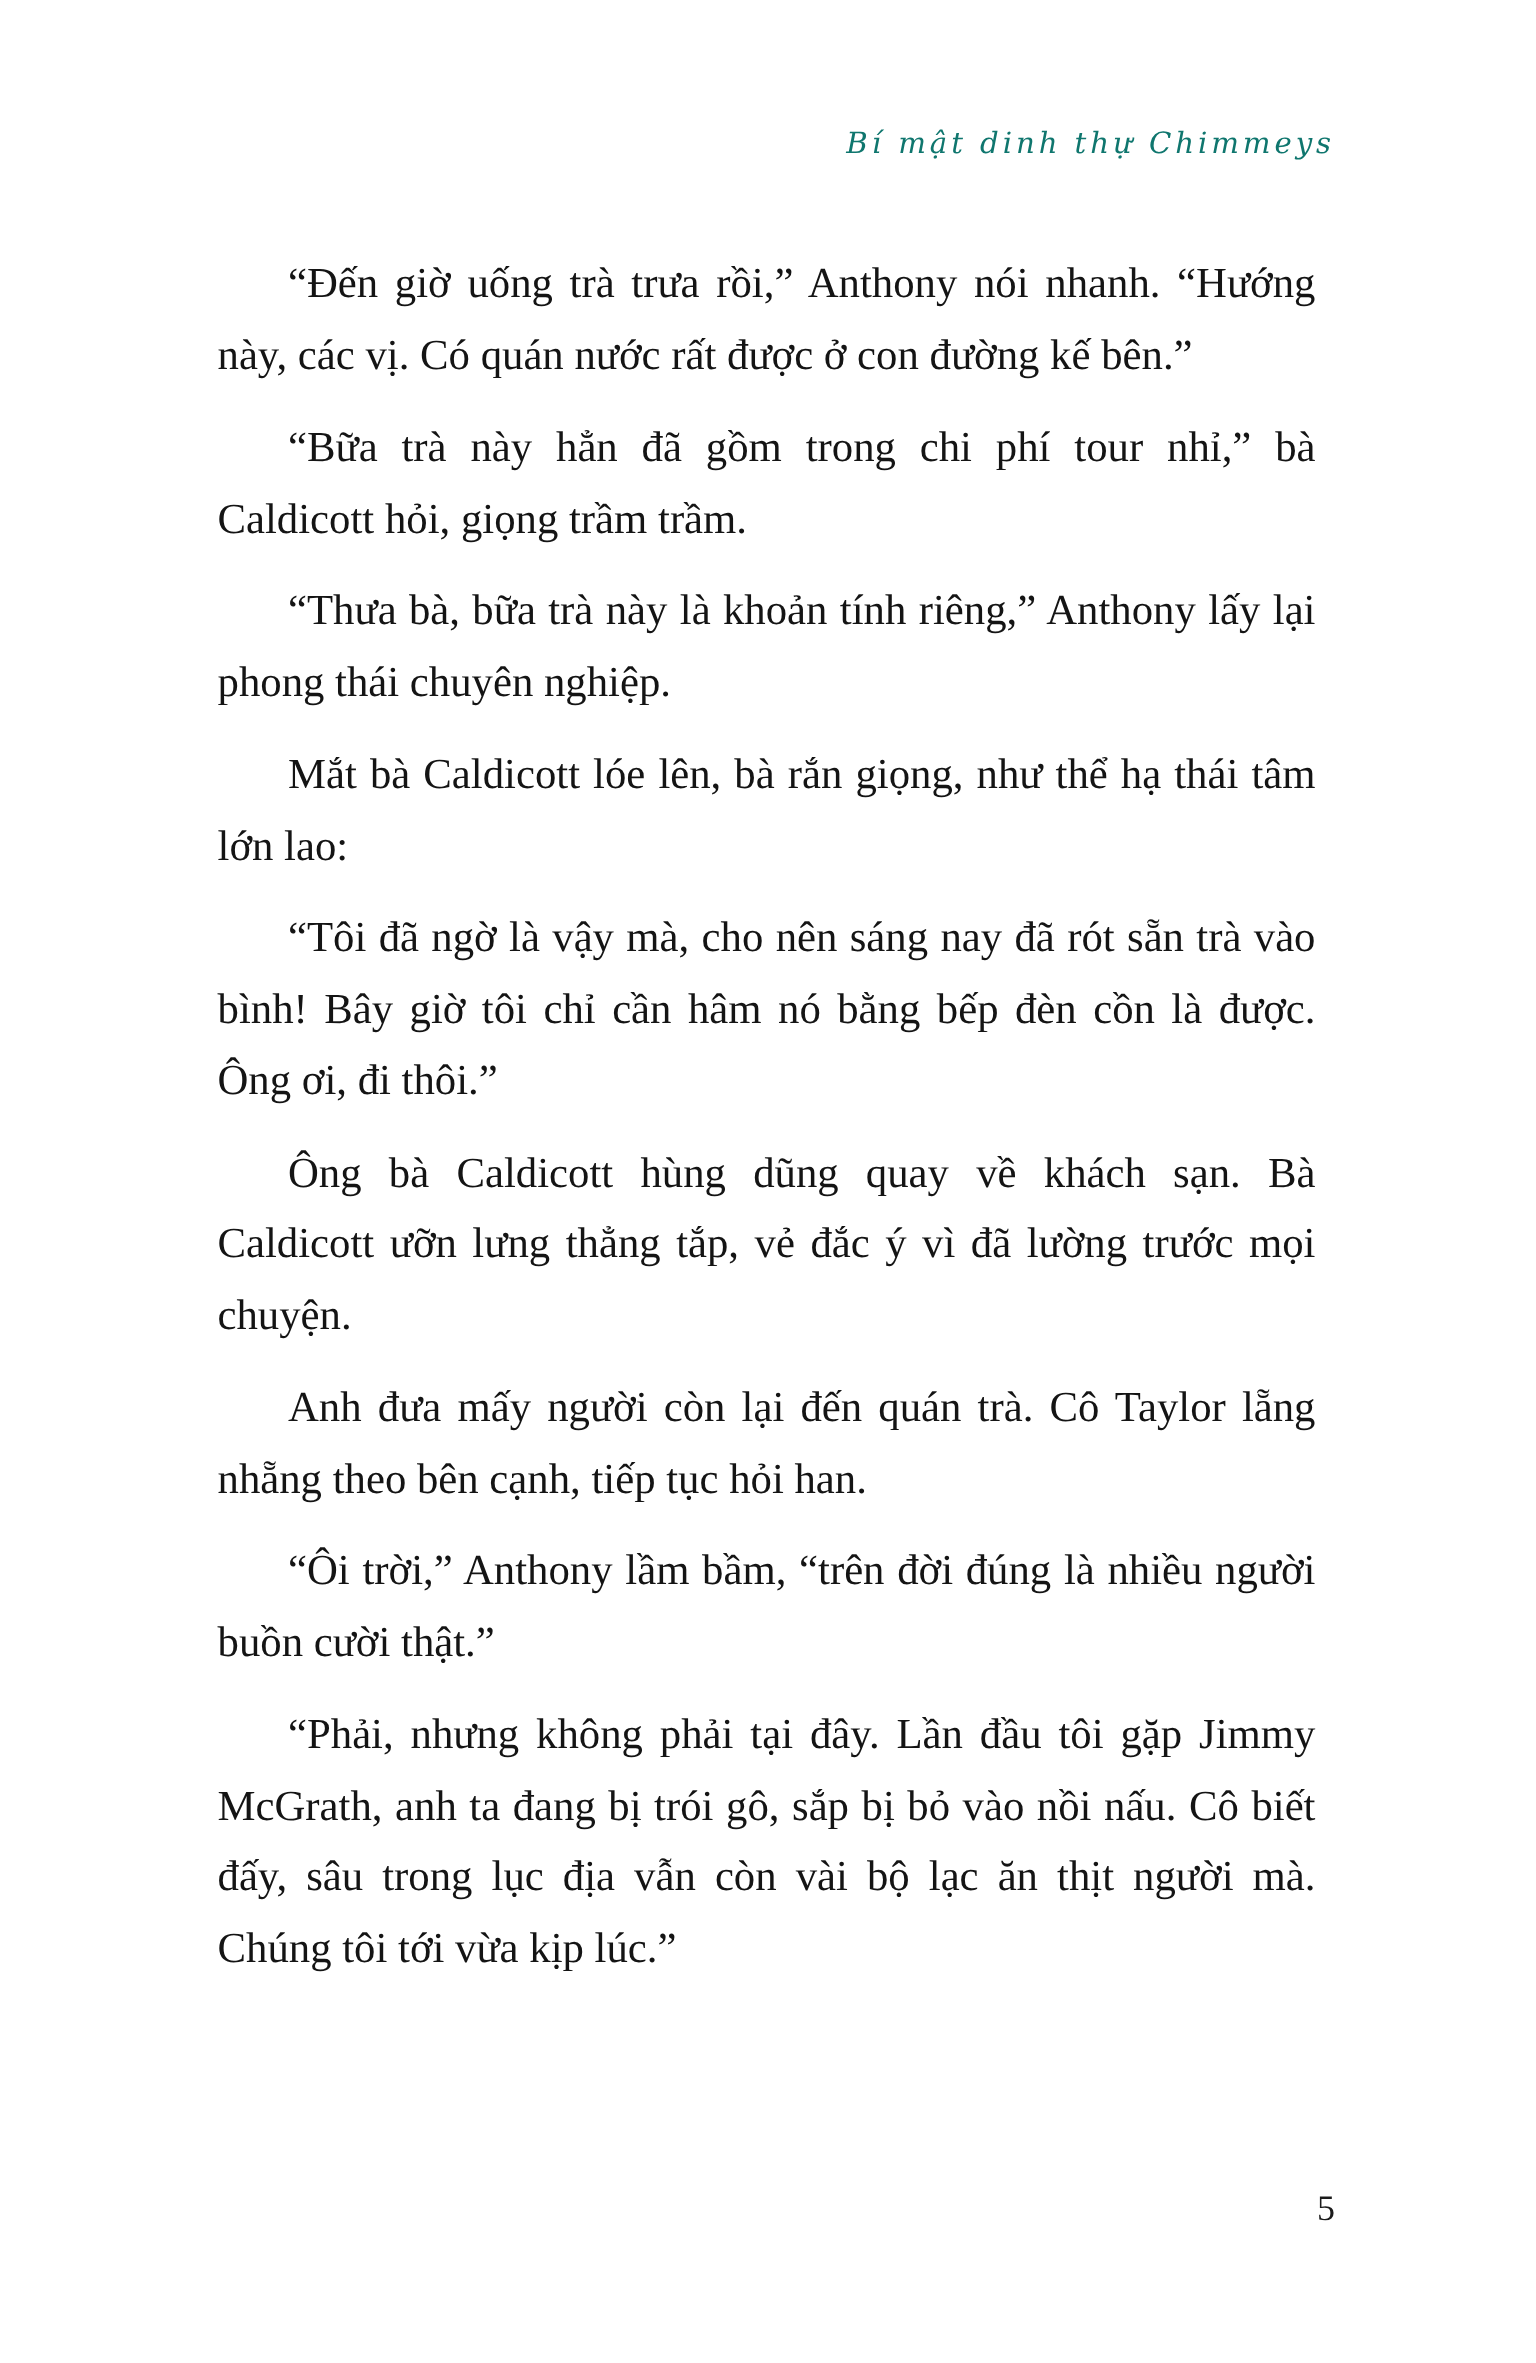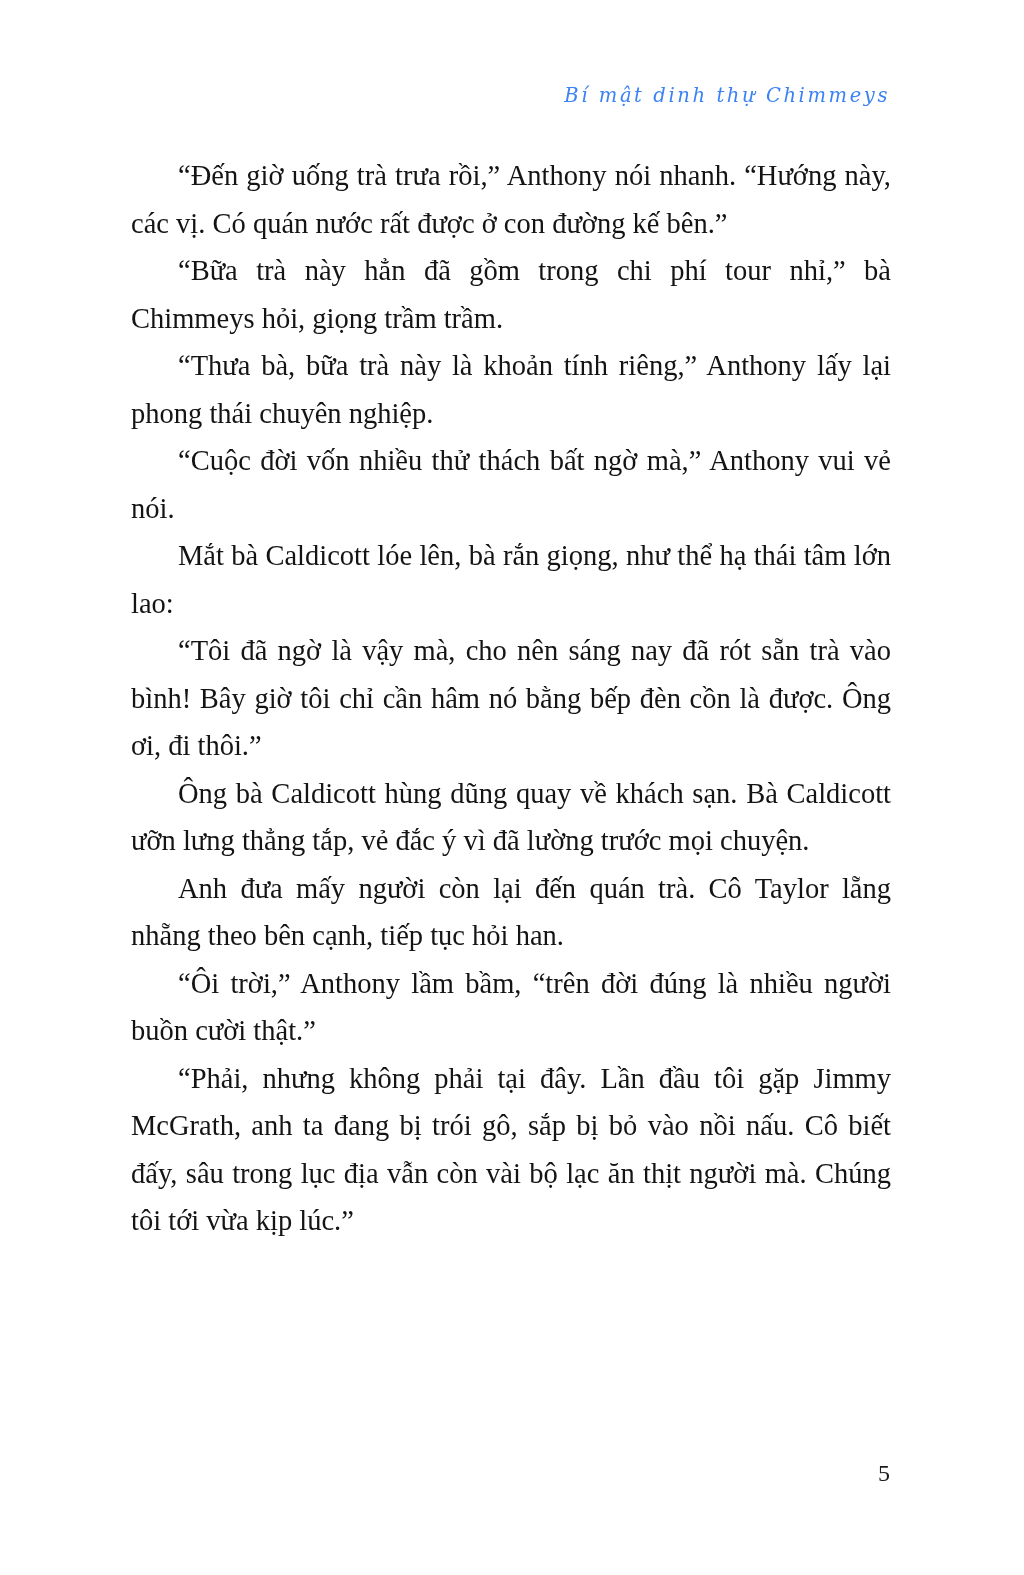--- a/index.html
+++ b/index.html
@@ -25,31 +25,31 @@
     padding: 0;
   }
   .running-head {
     position: absolute;
     top: 84px;
     right: 134px;
     font-family: "DejaVu Serif", serif;
     font-style: italic;
     font-size: 19.5px;
     letter-spacing: 2.6px;
-    color: #3b82f6;
+    color: #0f766e;
     white-space: nowrap;
   }
   .body-text {
     position: absolute;
     top: 152px;
     left: 131px;
     width: 760px;
   }
   .body-text p {
-    margin: 0;
+    margin: 14px;
     text-indent: 47px;
     font-size: 28.5px;
     line-height: 47.5px;
     text-align: justify;
     text-justify: inter-word;
     font-family: "Liberation Serif", serif;
     color: #141414;
     hyphens: none;
   }
   .folio {
@@ -63,23 +63,22 @@
 </style>
 </head>
 <body>
 
 <div class="page">
 
   <div class="running-head">Bí mật dinh thự Chimmeys</div>
 
   <div class="body-text">
     <p>“Đến giờ uống trà trưa rồi,” Anthony nói nhanh. “Hướng này, các vị. Có quán nước rất được ở con đường kế bên.”</p>
-    <p>“Bữa trà này hẳn đã gồm trong chi phí tour nhỉ,” bà Chimmeys hỏi, giọng trầm trầm.</p>
+    <p>“Bữa trà này hẳn đã gồm trong chi phí tour nhỉ,” bà Caldicott hỏi, giọng trầm trầm.</p>
     <p>“Thưa bà, bữa trà này là khoản tính riêng,” Anthony lấy lại phong thái chuyên nghiệp.</p>
-    <p>“Cuộc đời vốn nhiều thử thách bất ngờ mà,” Anthony vui vẻ nói.</p>
     <p>Mắt bà Caldicott lóe lên, bà rắn giọng, như thể hạ thái tâm lớn lao:</p>
     <p>“Tôi đã ngờ là vậy mà, cho nên sáng nay đã rót sẵn trà vào bình! Bây giờ tôi chỉ cần hâm nó bằng bếp đèn cồn là được. Ông ơi, đi thôi.”</p>
     <p>Ông bà Caldicott hùng dũng quay về khách sạn. Bà Caldicott ưỡn lưng thẳng tắp, vẻ đắc ý vì đã lường trước mọi chuyện.</p>
     <p>Anh đưa mấy người còn lại đến quán trà. Cô Taylor lẵng nhẵng theo bên cạnh, tiếp tục hỏi han.</p>
     <p>“Ôi trời,” Anthony lầm bầm, “trên đời đúng là nhiều người buồn cười thật.”</p>
     <p>“Phải, nhưng không phải tại đây. Lần đầu tôi gặp Jimmy McGrath, anh ta đang bị trói gô, sắp bị bỏ vào nồi nấu. Cô biết đấy, sâu trong lục địa vẫn còn vài bộ lạc ăn thịt người mà. Chúng tôi tới vừa kịp lúc.”</p>
   </div>
 
   <div class="folio">5</div>
 

